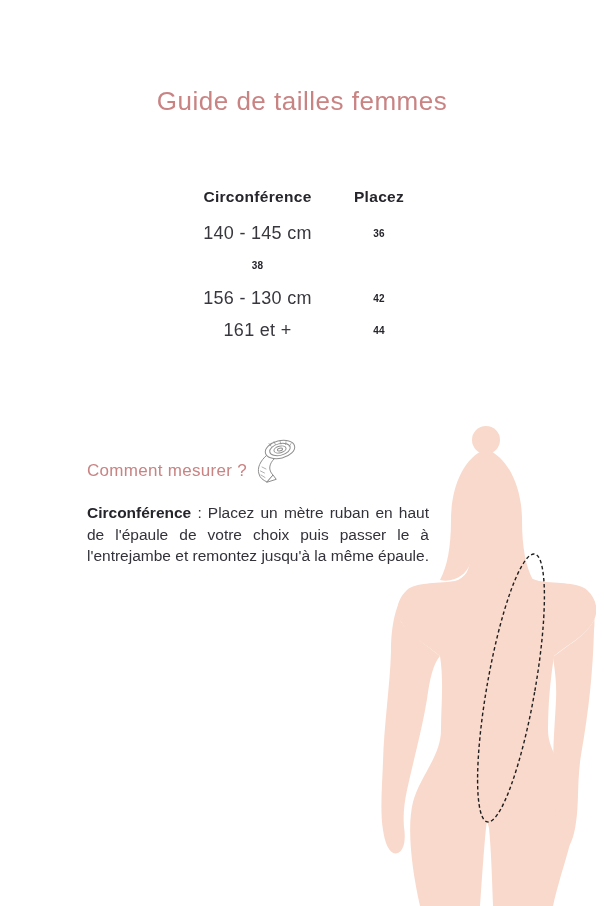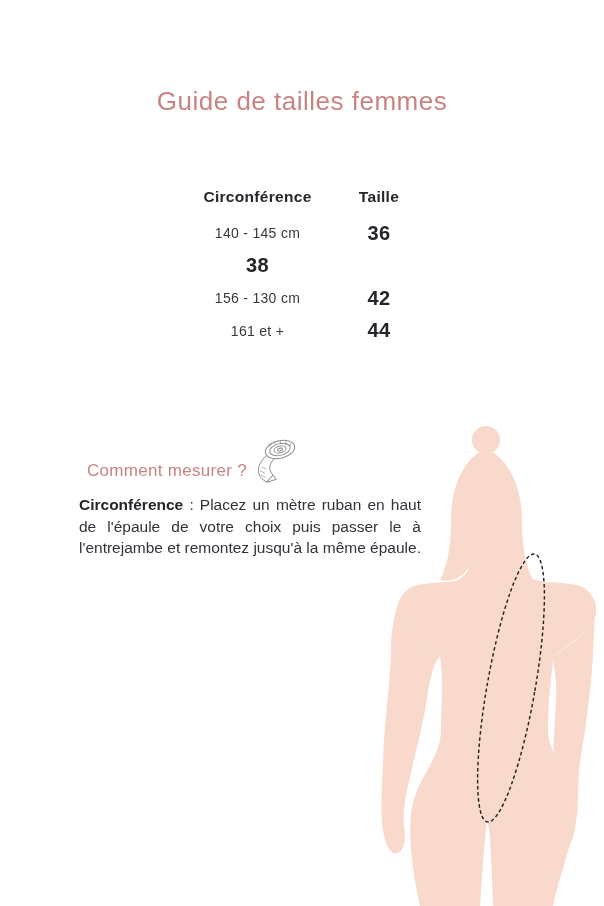--- a/index.html
+++ b/index.html
@@ -23,51 +23,51 @@
   .t-head,.t-row{
     display:grid;grid-template-columns:135px 80px;column-gap:14px;
   }
   .t-head{margin-bottom:7px;}
   .t-head .th{
     text-align:center;font-weight:700;font-size:15.5px;
     letter-spacing:.3px;color:#26252b;line-height:26px;
   }
   .t-row{height:32.5px;align-items:center;}
   .t-row .range{
-    text-align:center;font-size:14px;letter-spacing:.3px;color:#38373e;
+    text-align:center;font-size:18px;letter-spacing:.3px;color:#38373e;
   }
   .t-row .size{
-    text-align:center;font-size:20px;font-weight:700;
+    text-align:center;font-size:10px;font-weight:700;
     letter-spacing:.3px;color:#26252b;
   }
   .measure-heading{
     position:absolute;top:449px;left:75px;margin:12px;
     font-size:17px;font-weight:400;letter-spacing:.3px;
     color:var(--accent,#c98383);
   }
   .tape-icon{position:absolute;top:434px;left:250px;}
   .measure-text{
-    position:absolute;top:490px;left:75px;width:342px;margin:4px;
+    position:absolute;top:490px;left:75px;width:342px;margin:12px;
     font-size:15.5px;line-height:21.5px;text-align:justify;
     color:#33323a;
   }
   .measure-text b{color:#26252b;}
   .silhouette{position:absolute;top:420px;left:370px;}
 </style>
 </head>
 <body>
 
 <div class="page">
 
   <h1 class="title">Guide de tailles femmes</h1>
 
   <div class="size-table">
     <div class="t-head">
       <div class="th">Circonférence</div>
-      <div class="th">Taille</div>
+      <div class="th">Placez</div>
     </div>
     <div class="t-row">
       <div class="range">140 - 145 cm</div>
       <div class="size">36</div>
     </div>
     <div class="t-row">
       <div class="size">38</div>
     </div>
     <div class="t-row">
       <div class="range">156 - 130 cm</div>

